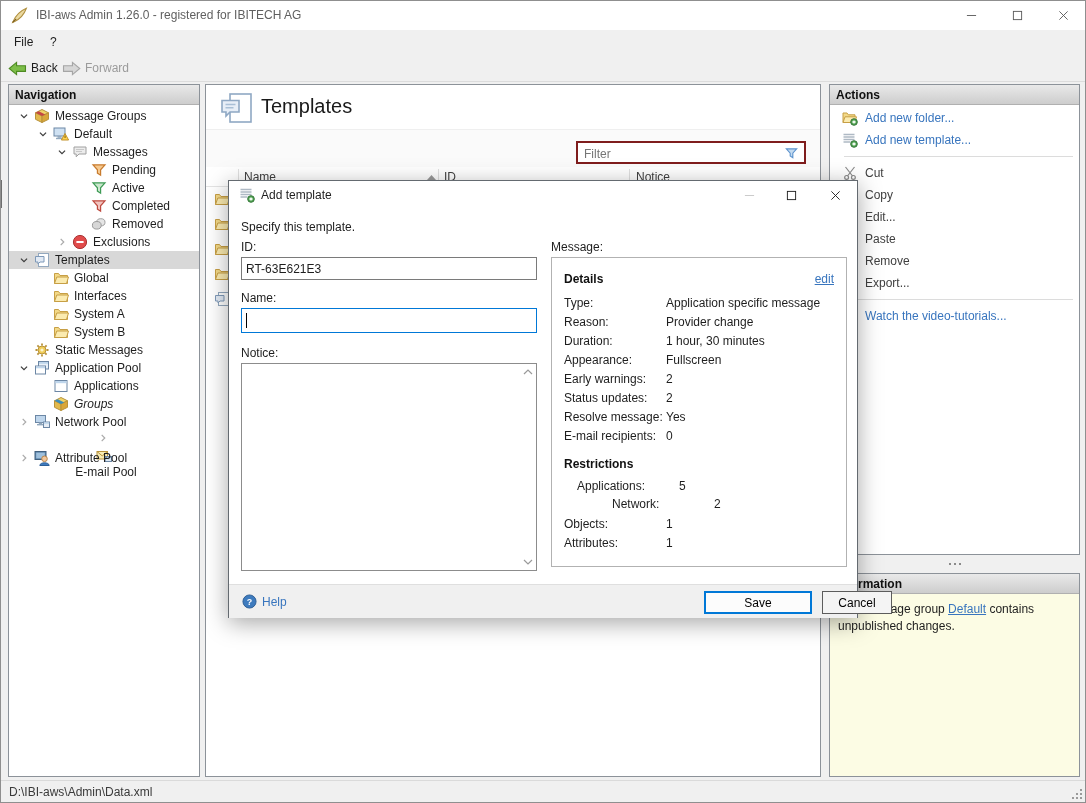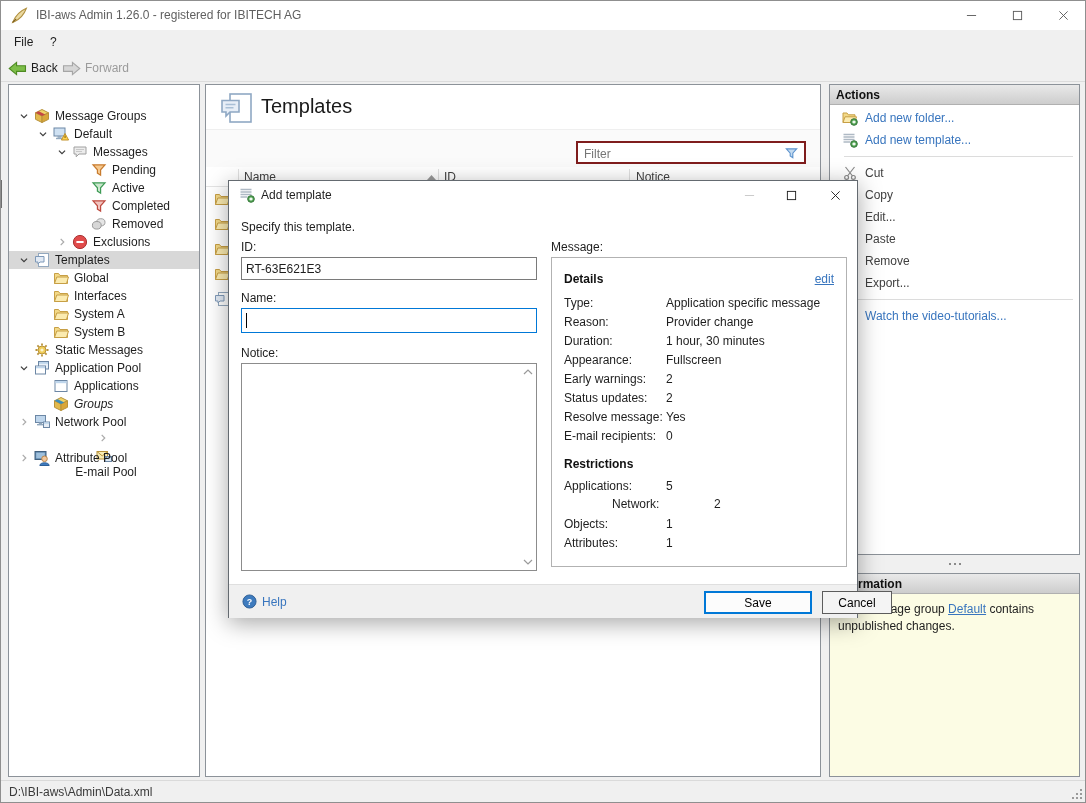--- a/index.html
+++ b/index.html
@@ -159,20 +159,21 @@
           <path d="M11 1.5v3.5H1.5v6H11v3.5L18.8 8z" fill="#D6D6D6" stroke="#A5A5A5" stroke-width="1.2"></path>
         </svg>
       </span>
     <span class="tb-label">Forward</span>
   </span>
 </div>
 
 <div class="abs" id="edge-thumb"></div>
 
 <div class="panel" id="nav-panel">
+  <div class="panel-header">Navigation</div>
   <div id="tree">
       <div class="tree-row" style="padding-left: 8px;">
         <span class="tv-chev">
           <svg viewBox="0 0 16 16">
             <path d="M4.5 6.5 8 10l3.5-3.5" fill="none" stroke="#3c3c3c" stroke-width="1.4"></path>
           </svg>
         </span>
         <span class="tv-icon">
           <svg viewBox="0 0 16 16">
             <path d="M8 1.5 14.5 4.8 8 8 1.5 4.8z" fill="#EFD469" stroke="#B8923B"></path>
@@ -694,21 +695,21 @@
           <span class="kv-label">Resolve message:</span>
           <span class="kv-value">Yes</span>
         </div>
         <div class="kv-row" style="top: 171px;">
           <span class="kv-label">E-mail recipients:</span>
           <span class="kv-value">0</span>
         </div>
       </div>
     <span class="kv-head" style="top:199px">Restrictions</span>
     <div>
-        <div class="kv-row" style="top: 221px;">
+        <div class="kv-row" style="top: 221px; margin-left: 13px;">
           <span class="kv-label">Applications:</span>
           <span class="kv-value">5</span>
         </div>
         <div class="kv-row" style="top: 239px; margin-left: 48px;">
           <span class="kv-label">Network:</span>
           <span class="kv-value">2</span>
         </div>
         <div class="kv-row" style="top: 259px;">
           <span class="kv-label">Objects:</span>
           <span class="kv-value">1</span>

